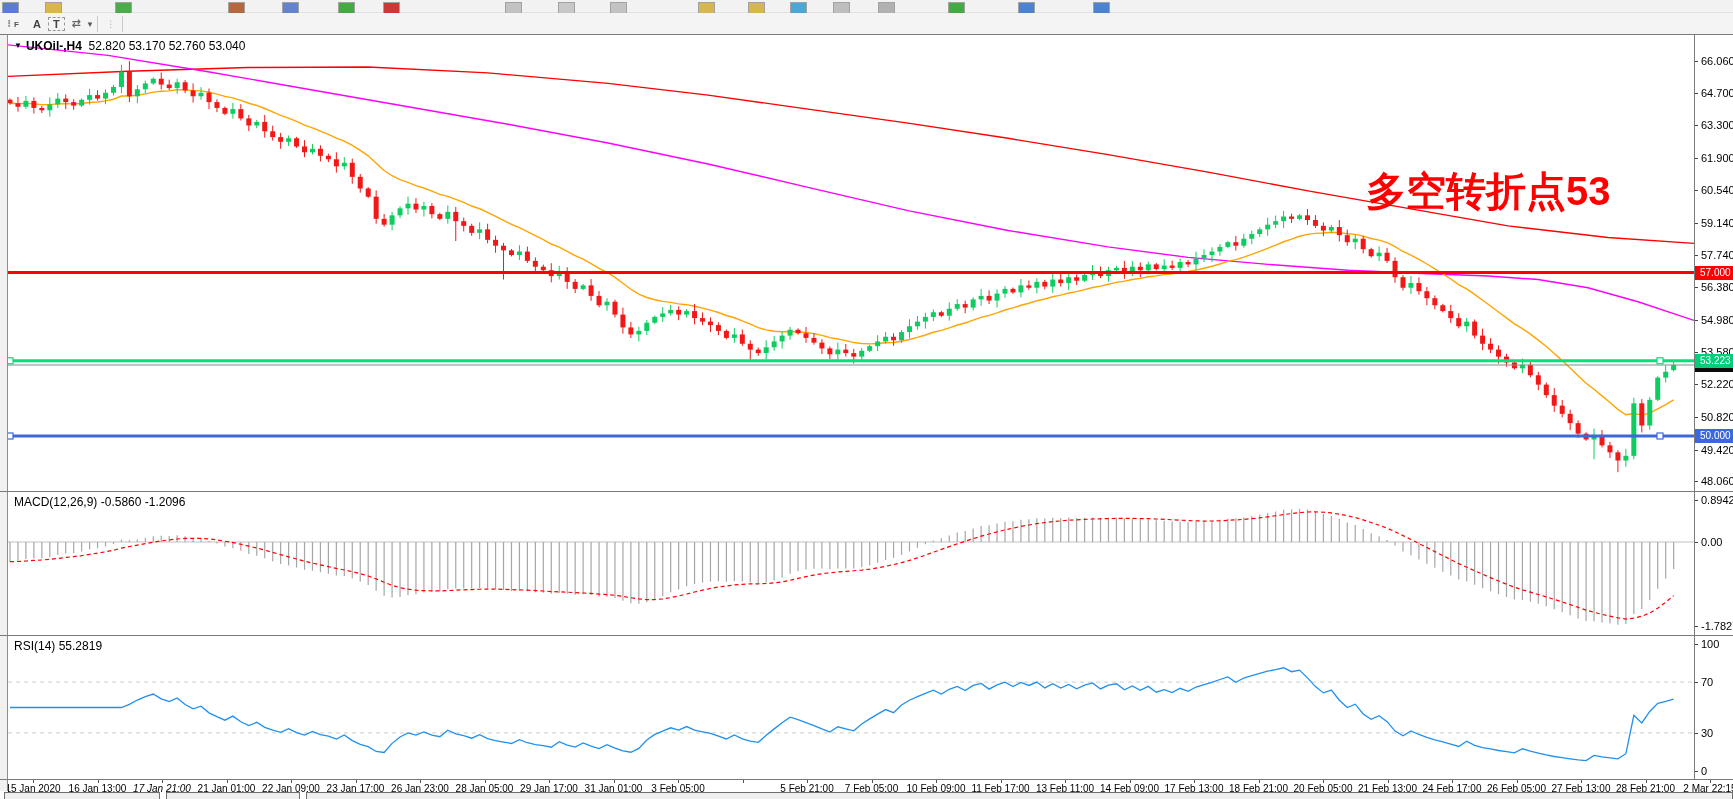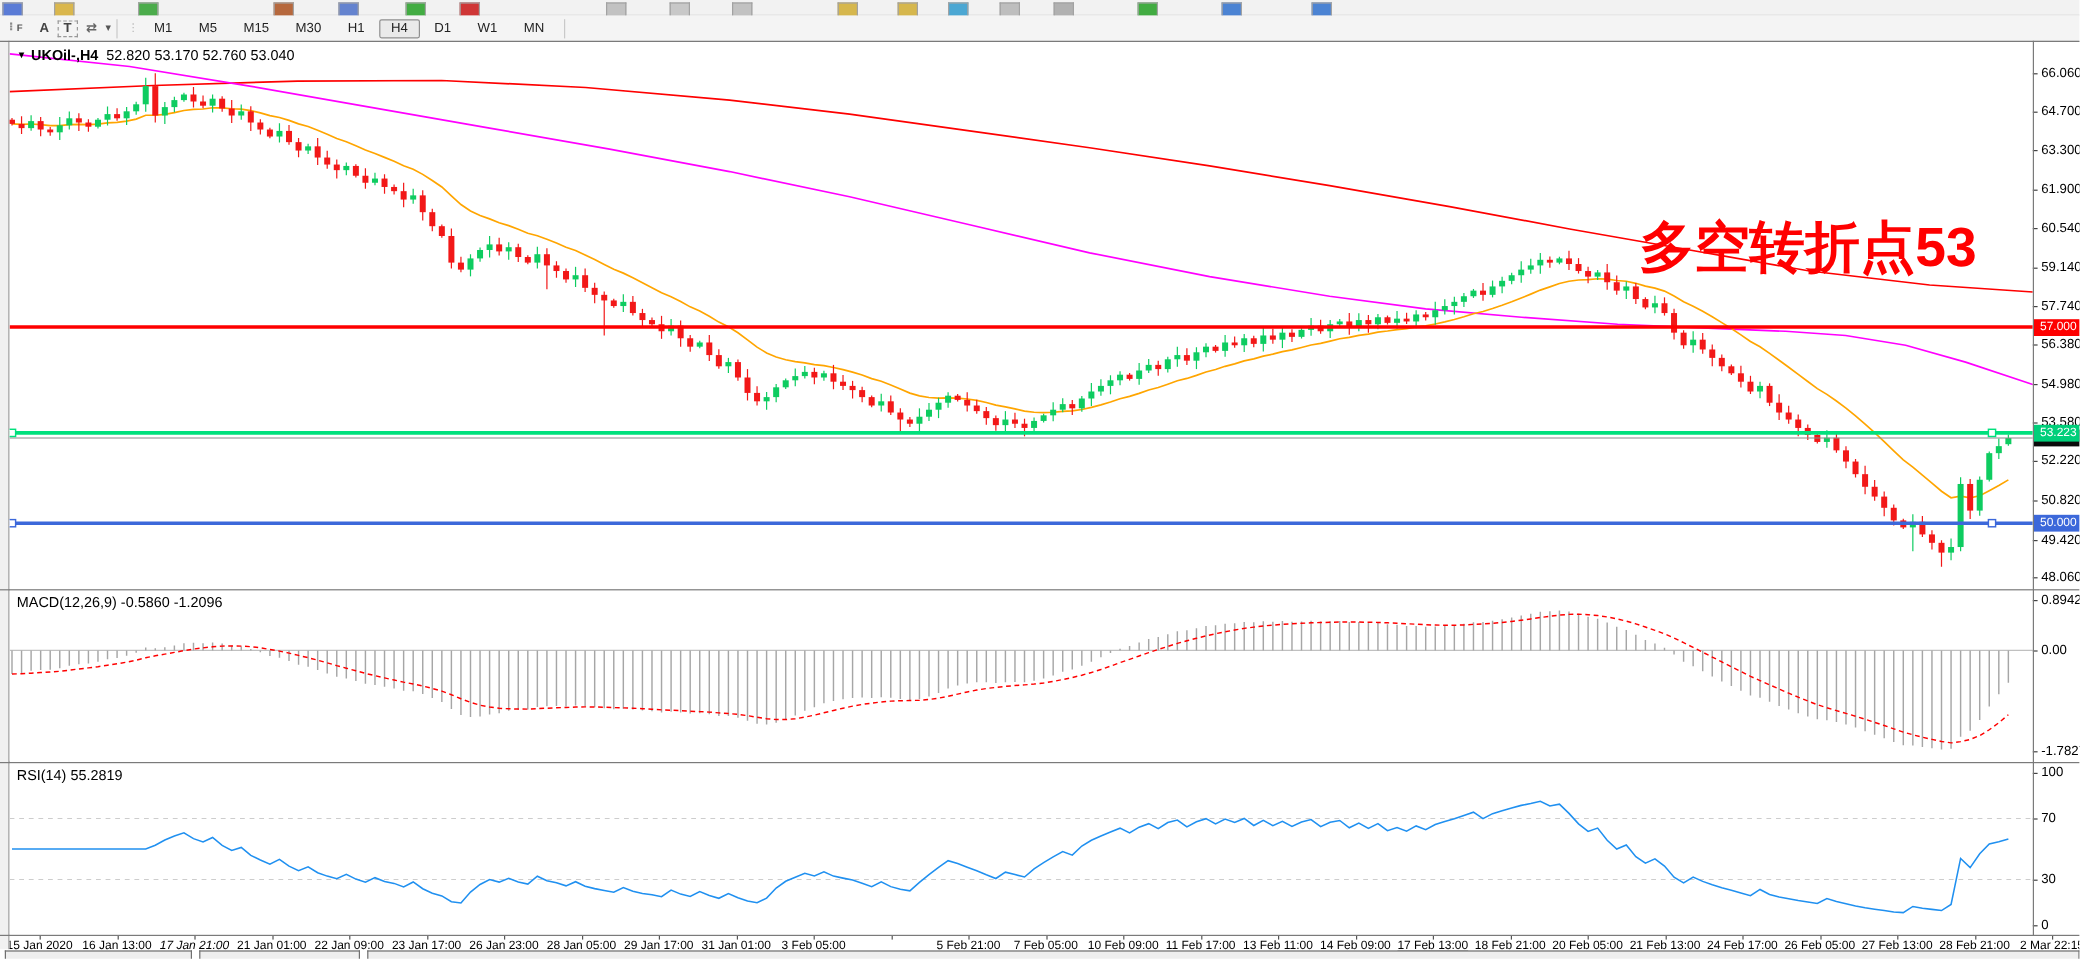--- a/index.html
+++ b/index.html
@@ -16,21 +16,21 @@
   .tool{padding:0 7px;font-weight:bold;color:#333;}
   .tsep{width:1px;height:16px;background:#c9c9c9;margin:0 5px;}
   .thandle{color:#b5b5b5;font-size:9px;letter-spacing:-1px;margin:0 3px;}
   
   #left-gutter{left:0;top:34px;width:7px;height:757px;background:#f1f1f1;border-right:1px solid #8d8d8d;}
   .panel{background:#fff;}
   .sep{background:#7a7a7a;height:1px;left:0;width:1733px;}
   #axis-vline{left:1694px;top:34px;width:1px;height:746px;background:#7a7a7a;}
   #chart-title{left:14px;top:39px;font-size:12px;color:#000;white-space:nowrap;}
   #chart-title .tri{font-size:8px;vertical-align:2px;margin-right:4px;}
-  #annotation{left:1358px;top:142px;font-size:46px;font-weight:bold;white-space:nowrap;}
+  #annotation{left:1358px;top:130px;font-size:40px;font-weight:bold;white-space:nowrap;}
   .ind-label{font-size:12px;color:#000;white-space:nowrap;}
   
   .tick-label{position:absolute;left:1701px;font-size:11px;color:#000;white-space:nowrap;}
   .tick-dash{position:absolute;left:1694px;width:4px;height:1px;background:#444;}
   .badge{position:absolute;left:1695px;width:38px;height:14px;font-size:10px;color:#fff;
          line-height:14px;padding-left:5px;box-sizing:border-box;}
   .date-label{position:absolute;top:3px;font-size:10px;color:#000;white-space:nowrap;transform:translateX(-50%);}
   .date-tick{position:absolute;top:0;width:1px;height:3px;background:#555;}
   
   .tabstub{position:absolute;top:792px;height:8px;background:#efefef;border:1px solid #6f6f6f;border-bottom:none;box-sizing:border-box;}
@@ -60,31 +60,20 @@
   </div>
 
 <div class="abs" id="toolbar">
   <span class="tool" style="font-size:9px;color:#8a8a8a;">⠇<span style="font-size:8px;color:#555;">F</span></span>
   <span class="tool" style="color:#444;">A</span>
   <span class="tool" style="border:1px dashed #999;padding:0 4px;color:#444;">T</span>
   <span class="tool" style="color:#666;">⇄</span>
   <span style="color:#555;font-size:9px;">▾</span>
   <span class="tsep"></span>
   <span class="thandle">⋮</span>
-  <span id="tf-buttons" style="display:flex;">
-      <span class="tbtn">M1</span>
-      <span class="tbtn">M5</span>
-      <span class="tbtn">M15</span>
-      <span class="tbtn">M30</span>
-      <span class="tbtn">H1</span>
-      <span class="tbtn active">H4</span>
-      <span class="tbtn">D1</span>
-      <span class="tbtn">W1</span>
-      <span class="tbtn">MN</span>
-    </span>
   <span class="tsep"></span>
 </div>
 
 <div class="abs" id="left-gutter"></div>
 
 <div class="abs panel" id="main-panel" style="left:8px;top:34px;width:1686px;height:457px;">
   <svg id="main-svg" width="1686" height="457">
       <polyline fill="none" stroke="#fe0000" stroke-width="1.4" points="0,42.41099999999992 120,37.273999999999944 240,33.538000000000025 360,33.07100000000012 480,38.90850000000012 600,49.41600000000019 700,61.091000000000186 800,75.10100000000006 900,89.11100000000009 1000,104.28850000000006 1100,120.63350000000013 1200,138.14600000000013 1300,156.82600000000005 1400,174.33850000000007 1500,191.85100000000006 1600,203.52600000000007 1686,209.36350000000007"></polyline>
       <polyline fill="none" stroke="#ff00ff" stroke-width="1.4" points="0,10.888500000000054 100,21.396000000000118 200,37.741000000000184 300,55.25350000000019 400,72.76600000000019 500,90.27850000000002 600,108.95850000000013 700,129.9735000000001 800,153.32350000000008 900,176.6735000000001 1000,196.52100000000013 1100,212.86600000000004 1180,223.3735000000001 1260,230.37850000000003 1340,236.21600000000004 1420,239.7185 1480,242.05350000000004 1530,245.556 1580,253.72850000000003 1630,267.73850000000004 1686,286.4185"></polyline>
       <polyline fill="none" stroke="#ffa500" stroke-width="1.4" points="2,69.26350000000005 9.96,69.67555882352943 17.92,69.35237543252606 25.88,69.89133126399372 33.84,70.6415864094063 41.8,70.61681153771164 49.76,69.90818665092223 57.72,69.69498822140199 65.68,69.91893078358993 73.64,69.42976245610895 81.6,68.4487315789199 89.56,67.9951749225764 97.52,66.90821316697904 105.48,65.26236455909928 113.44,62.02455696391135 121.4,62.05207967403927 129.36,61.252246771211176 137.32,59.85974715106865 145.28,58.081659250942785 153.24,57.199522868479036 161.2,56.83322606042281 169.16,55.82325828860833 177.12,55.8935808428898 185.08,56.64239486137335 193.04,56.891054289447204 201,58.20928319657118 208.96,60.059191055798074 216.92,62.37822740217492 224.88,63.87502417838968 232.84,66.29455074563796 240.8,69.25354477556274 248.76,71.45236303726134 256.72,74.49132032699549 264.68,77.85951793558422 272.64,81.38086876669195 280.6,84.07588420590476 288.56,87.41530959344543 296.52,91.04862611186365 304.48,93.8424348045856 312.44,97.13167776875198 320.4,100.44600979595779 328.36,104.19453805525698 336.32,107.09000416640325 344.28,111.29306249976771 352.24,116.3751727939126 360.2,121.82085834757002 368.16,129.23558089491468 376.12,136.46474784845418 384.08,141.74460104275377 392.04,145.57917739066508 400,148.41321534470447 407.96,151.60060177473923 415.92,154.00094274241715 423.88,157.08036124330926 431.84,160.34690697939058 439.8,162.40503557005047 447.76,165.31985491475058 455.71999999999997,168.44116610125042 463.68,172.0193818540446 471.64,174.76457222415706 479.6,178.4229754919035 487.56,182.33774308109136 495.52,186.34136154213948 503.48,190.42337783129952 511.44,193.61309808644074 519.4,197.52638066450663 527.36,201.6660417628001 535.32,205.7307427318825 543.28,210.00400829283748 551.24,213.22512496426847 559.2,217.30346320376634 567.16,221.72611459155863 575.12,225.21639522784585 583.08,229.53223108339355 591.04,234.43914507358258 599,238.35671624139655 606.96,243.32427903652652 614.92,249.2183050322294 622.88,255.24303385196708 630.84,260.14691222232386 638.8,263.51239313734465 646.76,265.79517041530414 654.72,267.397326837033 662.68,268.398935444441 670.64,269.8321195098009 678.6,270.68463486158896 686.56,272.26097193669614 694.52,274.0639164147319 702.48,276.066808601234 710.4399999999999,278.52083111873594 718.4,281.51026275182585 726.36,283.7359377221992 734.32,286.79859210782286 742.28,290.18769891866725 750.24,293.59014610470655 758.2,295.9055406806235 766.16,297.2617711887854 774.12,297.77168046069306 782.08,297.5348357006116 790.04,297.7379138534809 798,298.4665122236598 805.96,299.6588049032293 813.92,301.397592561673 821.88,303.61858167206435 829.84,305.02886618123324 837.8,306.68529368932354 845.76,308.558906196462 853.72,309.5253289968783 861.68,309.8286432325396 869.64,309.54686167577023 877.6,308.74881912567963 885.56,308.45672275795255 893.52,307.2375200805465 901.48,305.4749883063646 909.4399999999999,303.37040144679236 917.4,300.96400127658154 925.36,298.29129524404254 933.32,296.34508403886105 941.28,293.8037212107597 949.24,291.0119304800822 957.2,288.96064454124905 965.16,286.18921577169033 973.12,283.3317786220797 981.08,281.35992231359984 989.04,278.7959314531764 997,275.98417481162625 1004.96,273.9152718926114 1012.92,271.2656516699513 1020.88,269.20245735583933 1028.84,266.69522707868185 1036.8,265.0323768341311 1044.76,262.7410383830569 1052.72,261.13132798505035 1060.68,259.0242305750446 1068.64,257.57708580151007 1076.6,255.61342864839125 1084.56,253.46873116034533 1092.52,252.12576278854002 1100.48,250.25402598988825 1108.44,248.32778763813678 1116.4,247.17757732776784 1124.36,245.47592117155992 1132.32,244.38651868078819 1140.28,242.7385164830484 1148.24,241.83380866151327 1156.2,240.623478230747 1164.16,239.8302454977181 1172.12,238.4435695568102 1180.08,237.49473784424424 1188.04,235.970768686098 1196,234.21403119361588 1203.96,232.25190987671994 1211.92,229.9712145971058 1219.8799999999999,227.40942464450512 1227.84,225.56108056868092 1235.8,223.10607109001262 1243.76,220.39047449118772 1251.72,217.44494808045985 1259.68,214.2965424239353 1267.64,211.10647860935484 1275.6,207.7423046553133 1283.56,205.0486217546883 1291.52,202.2597839011956 1299.48,200.3484563834079 1307.44,199.34875563241877 1315.4,199.01607849919316 1323.36,198.31048102869983 1331.32,198.64936561355861 1339.28,199.77249907078706 1347.24,200.3514403565769 1355.2,202.09844737345034 1363.16,204.4640418001033 1371.12,206.13927217656175 1379.08,208.5788872146133 1387.04,212.6544298952471 1395,217.48667343698278 1402.96,221.20100597380844 1410.92,225.43982880041924 1418.8799999999999,230.004084235664 1426.84,234.8554860902918 1434.8,239.822899491434 1442.76,245.0300289630301 1450.72,250.5860255556148 1458.68,254.93896372554252 1466.64,260.4280268166551 1474.6,266.2327883676369 1482.56,272.04140150085607 1490.52,277.99076603016726 1498.48,283.9269700266182 1506.44,289.85156178819256 1514.4,294.66708393075817 1522.36,300.15225052713964 1530.32,306.09092693571154 1538.28,312.5671120020985 1546.24,319.51756941361634 1554.2,326.6117965414263 1562.16,333.9702322424351 1570.12,341.6991460962662 1578.08,349.205540673176 1586.04,355.2794182410376 1594,361.8748984479744 1601.96,368.5185574540952 1609.92,375.34208010655465 1617.8799999999999,380.81342362343054 1625.84,379.46019731479174 1633.8,380.87587998363966 1641.76,379.1032470443881 1649.72,374.9294532744601 1657.68,370.55992935981783 1665.64,365.90782002336863"></polyline>
@@ -853,21 +842,21 @@
     <div class="date-label" style="left: 863.5px;">7 Feb 05:00</div>
     <div class="date-tick" style="left: 928px;"></div>
     <div class="date-label" style="left: 928px;">10 Feb 09:00</div>
     <div class="date-tick" style="left: 992.5px;"></div>
     <div class="date-label" style="left: 992.5px;">11 Feb 17:00</div>
     <div class="date-tick" style="left: 1057px;"></div>
     <div class="date-label" style="left: 1057px;">13 Feb 11:00</div>
     <div class="date-tick" style="left: 1121.5px;"></div>
     <div class="date-label" style="left: 1121.5px;">14 Feb 09:00</div>
     <div class="date-tick" style="left: 1186px;"></div>
-    <div class="date-label" style="left: 1186px; text-decoration: underline;">17 Feb 13:00</div>
+    <div class="date-label" style="left: 1186px;">17 Feb 13:00</div>
     <div class="date-tick" style="left: 1250.5px;"></div>
     <div class="date-label" style="left: 1250.5px;">18 Feb 21:00</div>
     <div class="date-tick" style="left: 1315px;"></div>
     <div class="date-label" style="left: 1315px;">20 Feb 05:00</div>
     <div class="date-tick" style="left: 1379.5px;"></div>
     <div class="date-label" style="left: 1379.5px;">21 Feb 13:00</div>
     <div class="date-tick" style="left: 1444px;"></div>
     <div class="date-label" style="left: 1444px;">24 Feb 17:00</div>
     <div class="date-tick" style="left: 1508.5px;"></div>
     <div class="date-label" style="left: 1508.5px;">26 Feb 05:00</div>

